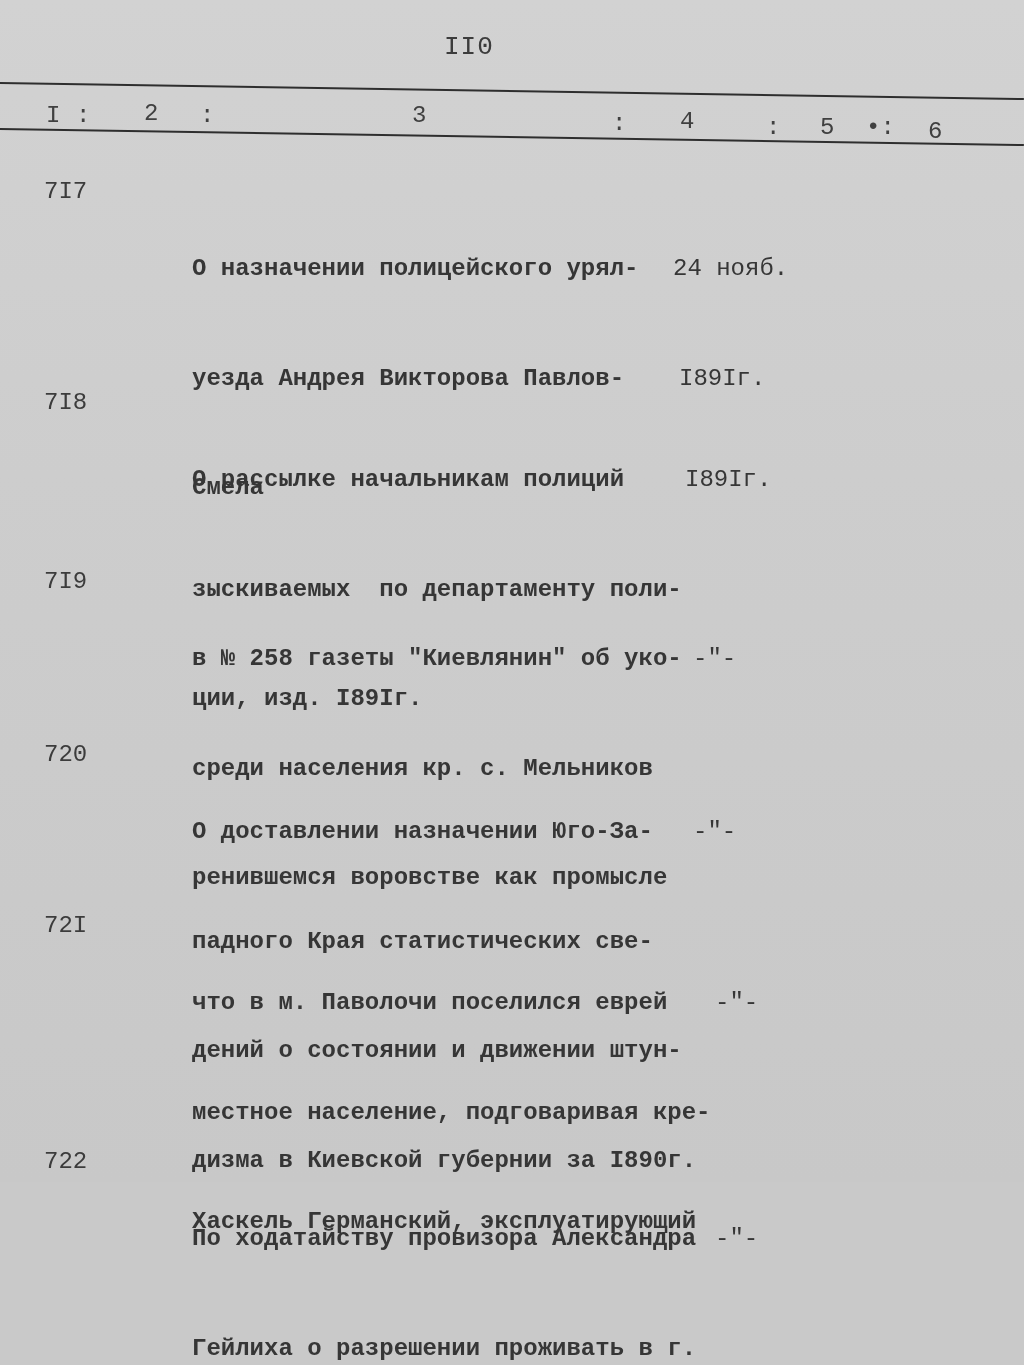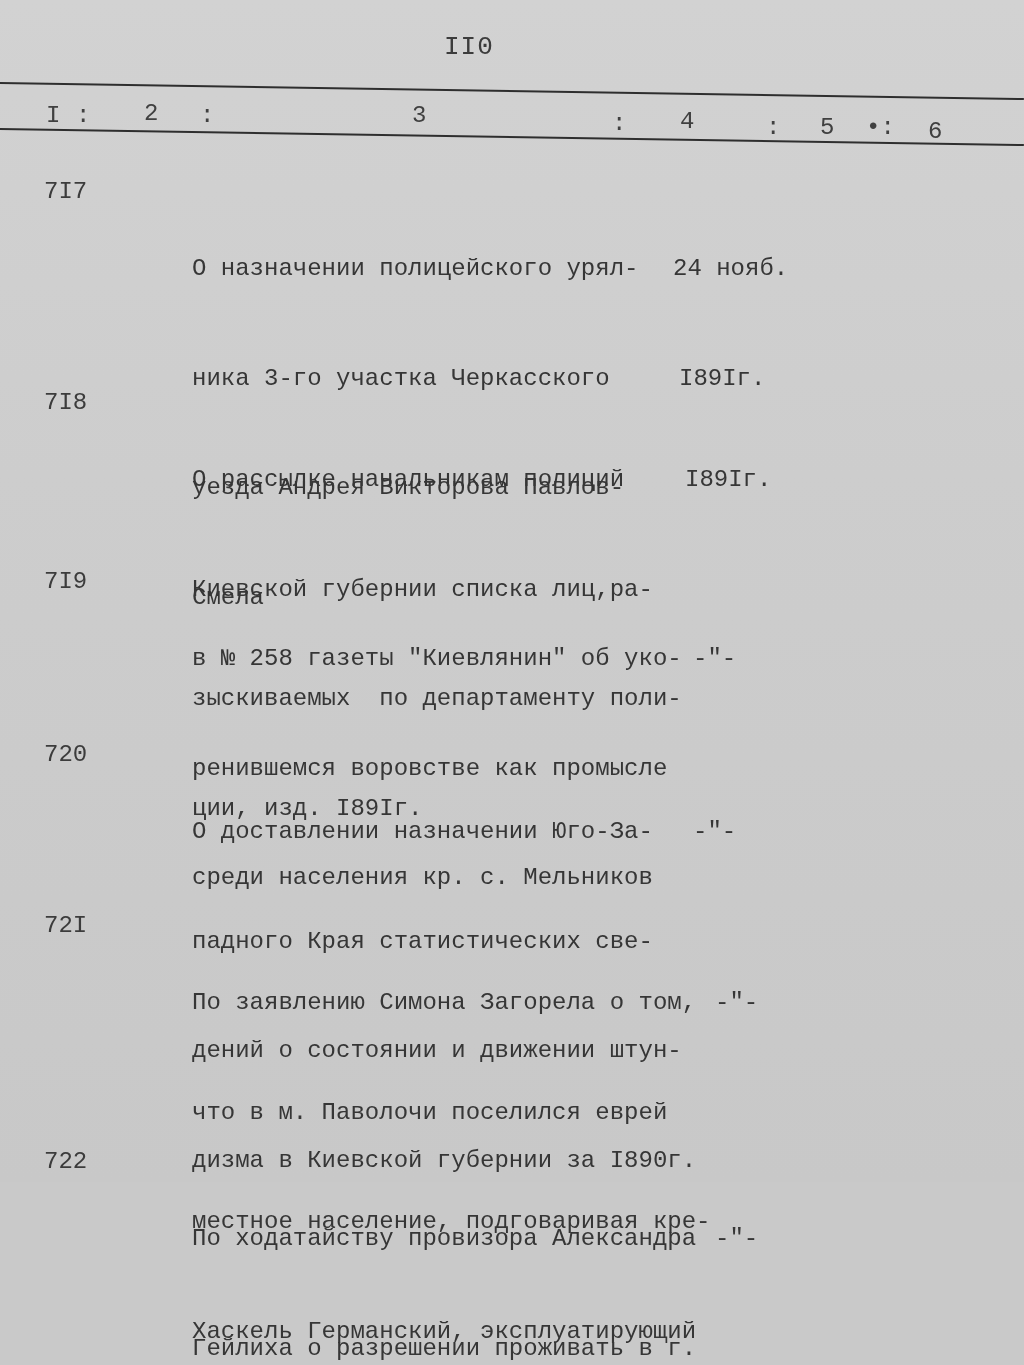--- a/index.html
+++ b/index.html
@@ -64,20 +64,21 @@
     }
     .entry-text {
       position: absolute;
       left: 192px;
       top: 0;
       width: 470px;
       font-size: 24px;
       line-height: 36.5px;
       color: #363636;
       white-space: pre;
+      font-weight: bold;
     }
     .entry-text div { height: 36.5px; }
     .entry-date {
       position: absolute;
       left: 652px;
       top: 0;
       font-size: 24px;
       line-height: 36.5px;
       color: #363636;
       white-space: pre;
@@ -105,49 +106,47 @@
     <span style="left:766px;top:14px">:</span>
     <span style="left:820px;top:14px">5</span>
     <span style="left:866px;top:14px">•:</span>
     <span style="left:928px;top:18px">6</span>
   </div>
 
   <div class="entry" style="top:178px">
     <div class="entry-num">7I7</div>
     <div class="entry-text">
       <div>О назначении полицейского урял-</div>
-      <div>ника 3-го участка Черкасского</div>
       <div>уезда Андрея Викторова Павлов-</div>
       <div>Смела</div>
     </div>
     <div class="entry-date">
       <div>24 нояб.</div>
       <div style="padding-left:6px">I89Iг.</div>
     </div>
   </div>
 
   <div class="entry" style="top:389px">
     <div class="entry-num">7I8</div>
     <div class="entry-text">
       <div>О рассылке начальникам полиций</div>
-      <div>Киевской губернии списка лиц,ра-</div>
       <div>зыскиваемых  по департаменту поли-</div>
       <div>ции, изд. I89Iг.</div>
     </div>
     <div class="entry-date" style="left:664px">
       <div>I89Iг.</div>
     </div>
   </div>
 
   <div class="entry" style="top:568px">
     <div class="entry-num">7I9</div>
     <div class="entry-text">
       <div>в № 258 газеты "Киевлянин" об уко-</div>
+      <div>среди населения кр. с. Мельников</div>
       <div>ренившемся воровстве как промысле</div>
-      <div>среди населения кр. с. Мельников</div>
     </div>
     <div class="entry-date" style="left:672px">
       <div>-"-</div>
     </div>
   </div>
 
   <div class="entry" style="top:741px">
     <div class="entry-num">720</div>
     <div class="entry-text">
       <div>О доставлении назначении Юго-За-</div>
@@ -156,21 +155,20 @@
       <div>дизма в Киевской губернии за I890г.</div>
     </div>
     <div class="entry-date" style="left:672px">
       <div>-"-</div>
     </div>
   </div>
 
   <div class="entry" style="top:912px">
     <div class="entry-num">72I</div>
     <div class="entry-text">
-      <div>По заявлению Симона Загорела о том,</div>
       <div>что в м. Паволочи поселился еврей</div>
       <div>местное население, подговаривая кре-</div>
       <div>Хаскель Германский, эксплуатирующий</div>
       
       
     </div>
     <div class="entry-date" style="left:694px">
       <div>-"-</div>
     </div>
   </div>

